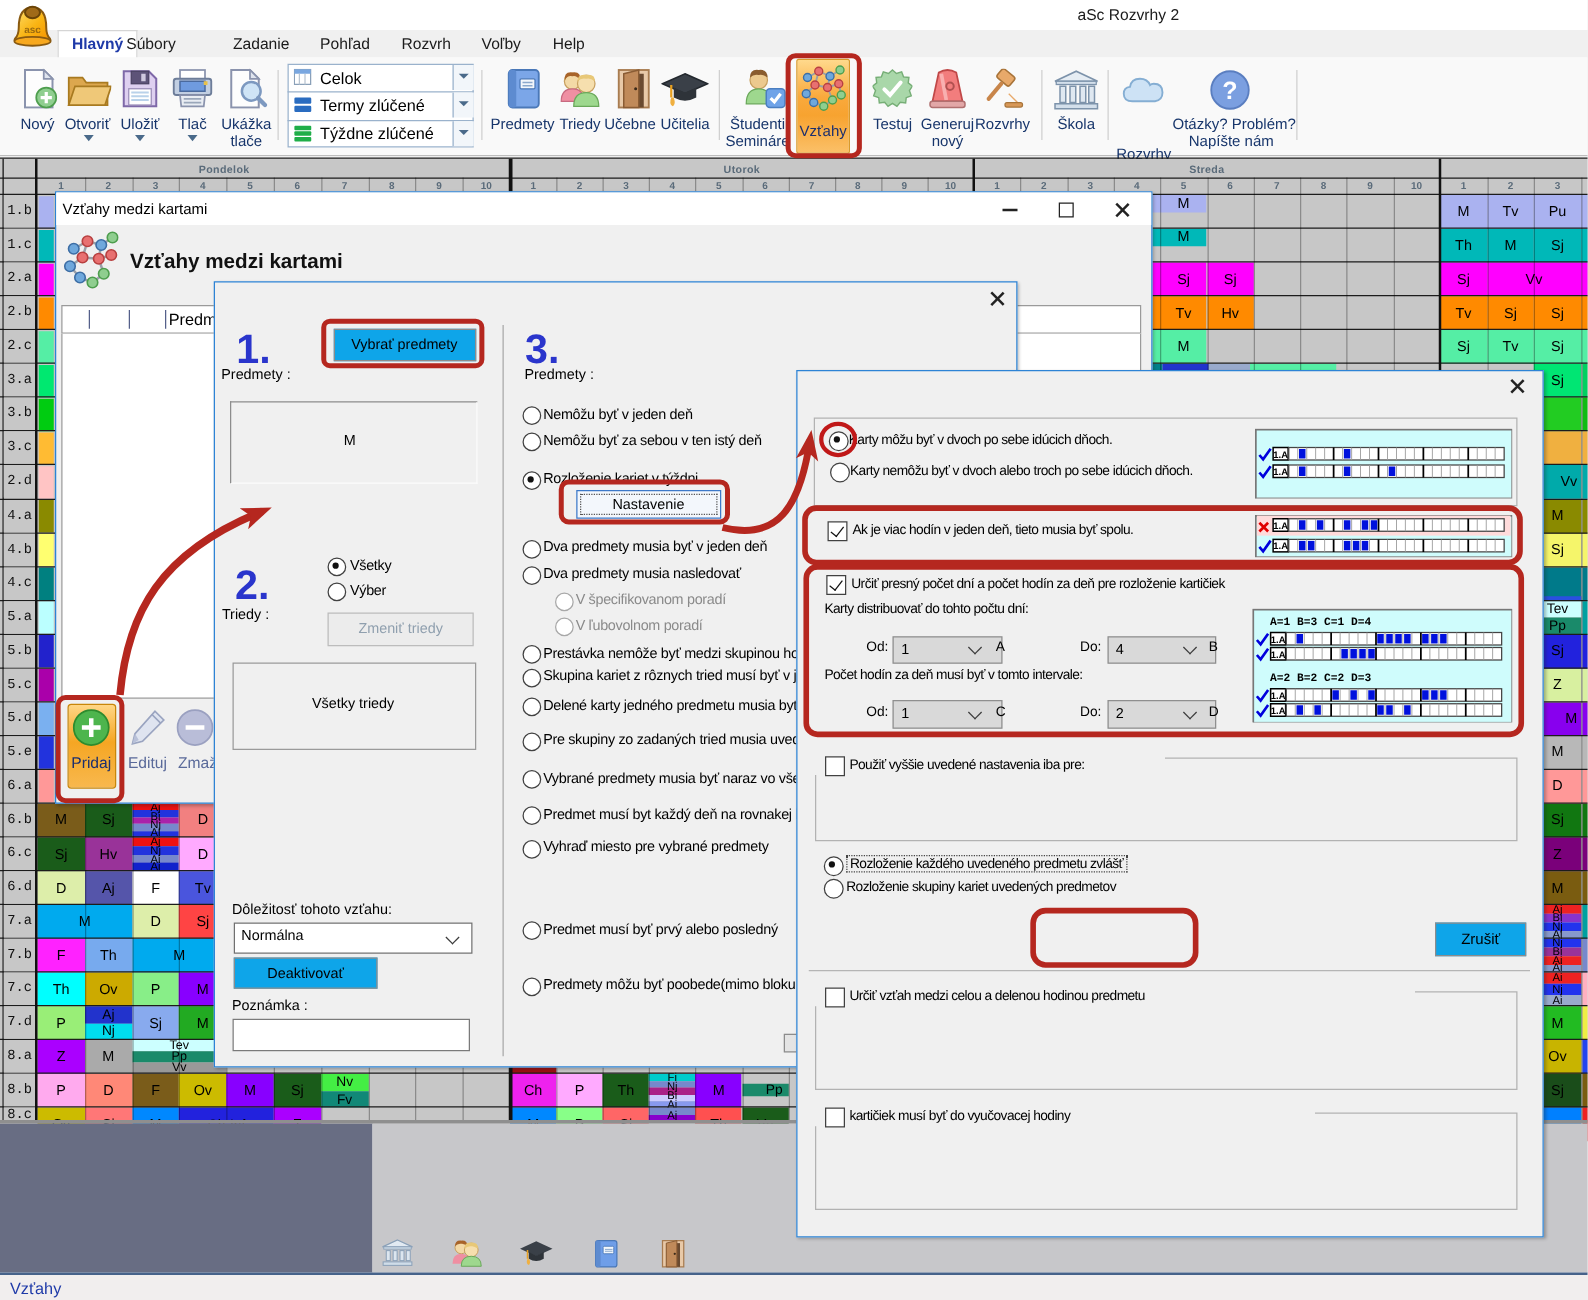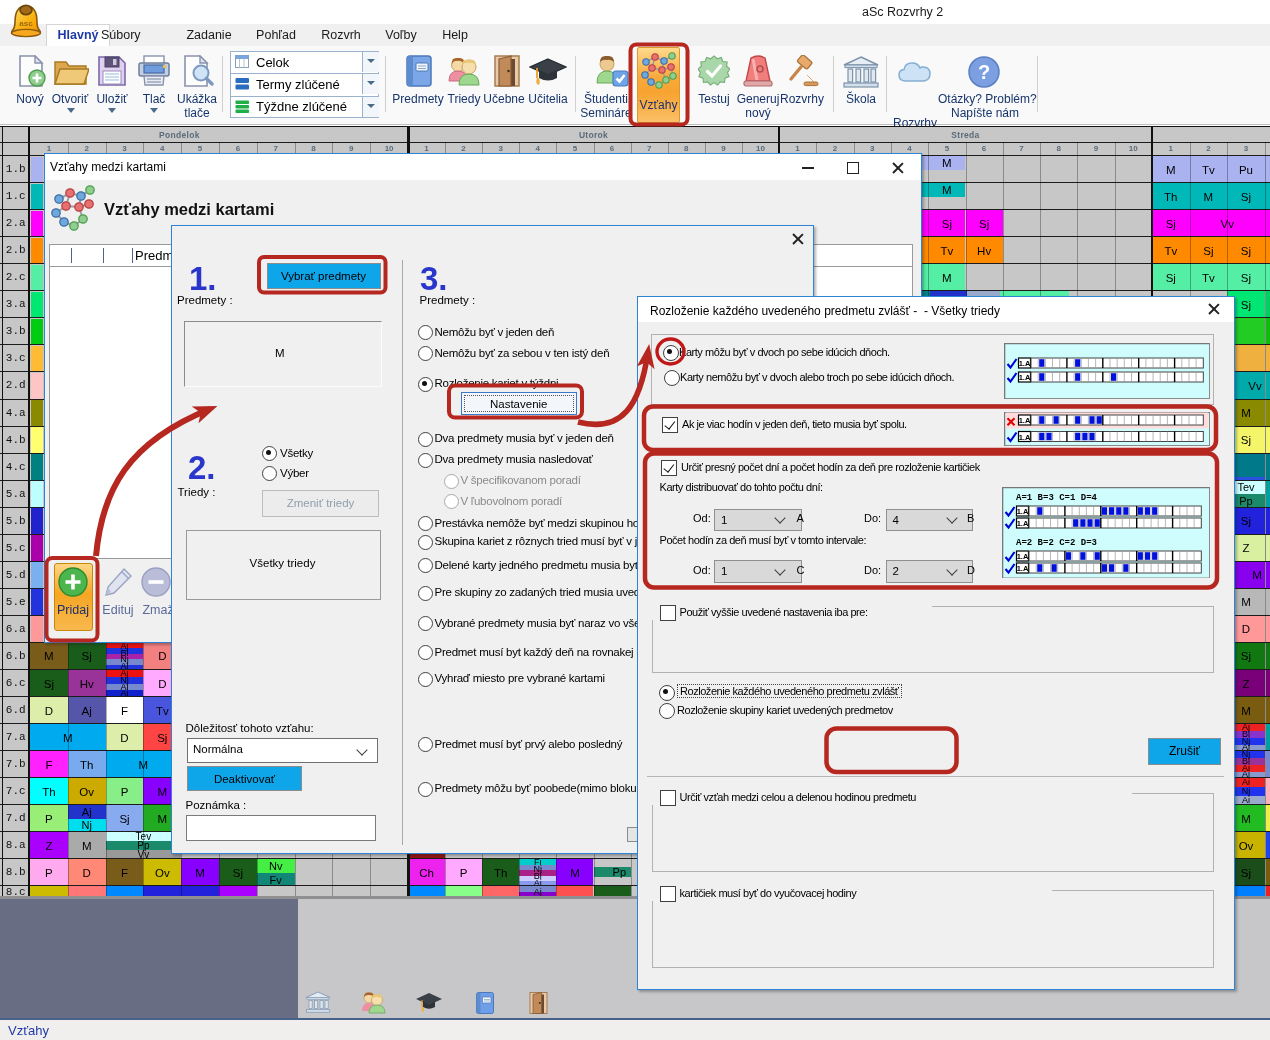--- a/index.html
+++ b/index.html
@@ -709,31 +709,28 @@
 <div class="rlab" style="left:263.0px;top:315px;">Skupina kariet z rôznych tried musí byť v jednom</div>
 <div class="radio" style="left:246.5px;top:332.0px;"></div>
 <div class="rlab" style="left:263.0px;top:338.5px;">Delené karty jedného predmetu musia byť v rovn</div>
 <div class="radio" style="left:246.5px;top:359.5px;"></div>
 <div class="rlab" style="left:263.0px;top:366px;">Pre skupiny zo zadaných tried musia uvedené pre</div>
 <div class="radio" style="left:246.5px;top:390.0px;"></div>
 <div class="rlab" style="left:263.0px;top:396.5px;">Vybrané predmety musia byť naraz vo všetkých tr</div>
 <div class="radio" style="left:246.5px;top:419.0px;"></div>
 <div class="rlab" style="left:263.0px;top:425.5px;">Predmet musí byt každý deň na rovnakej hodine</div>
 <div class="radio" style="left:246.5px;top:445.5px;"></div>
-<div class="rlab" style="left:263.0px;top:452px;">Vyhraď miesto pre vybrané kartami</div>
+<div class="rlab" style="left:263.0px;top:452px;">Vyhraď miesto pre vybrané predmety</div>
 <div class="radio" style="left:246.5px;top:511.0px;"></div>
 <div class="rlab" style="left:263.0px;top:517.5px;">Predmet musí byť prvý alebo posledný</div>
 <div class="radio" style="left:246.5px;top:555.5px;"></div>
 <div class="rlab" style="left:263.0px;top:562px;">Predmety môžu byť poobede(mimo bloku vyučov</div>
 <div class="abs" style="left:455.5px;top:601px;width:13px;height:13px;background:#e4e4e4;border:1px solid #8c8c8c;"></div>
 </div>
 <div class="win" style="left:637px;top:296px;width:596px;height:692px;">
-<div class="wtitle" style="height:25px;">
-      <span style="position:absolute;left:12px;top:7px;font-size:12px;">Rozloženie každého uvedeného predmetu zvlášť -&nbsp; - Všetky triedy</span>
-    </div>
 <div class="xmark" style="left:569px;top:5.5px;"></div>
 <div class="gbox" style="left:13px;top:37px;width:561px;height:69px;"></div>
 <div class="radio sel" style="left:25px;top:47.5px;width:14px;height:14px;"></div>
 <div class="rlab" style="left:41px;top:54.5px;font-size:11px;letter-spacing:-0.45px;">Karty môžu byť v dvoch po sebe idúcich dňoch.</div>
 <div class="radio" style="left:26px;top:73px;width:14px;height:14px;"></div>
 <div class="rlab" style="left:42px;top:80px;font-size:11px;letter-spacing:-0.45px;">Karty nemôžu byť v dvoch alebo troch po sebe idúcich dňoch.</div>
 <div class="check" style="left:24px;top:120px;width:14px;height:14px;">
       <span></span>
     </div>
 <div class="rlab" style="left:44px;top:127px;font-size:11px;letter-spacing:-0.45px;">Ak je viac hodín v jeden deň, tieto musia byť spolu.</div>

